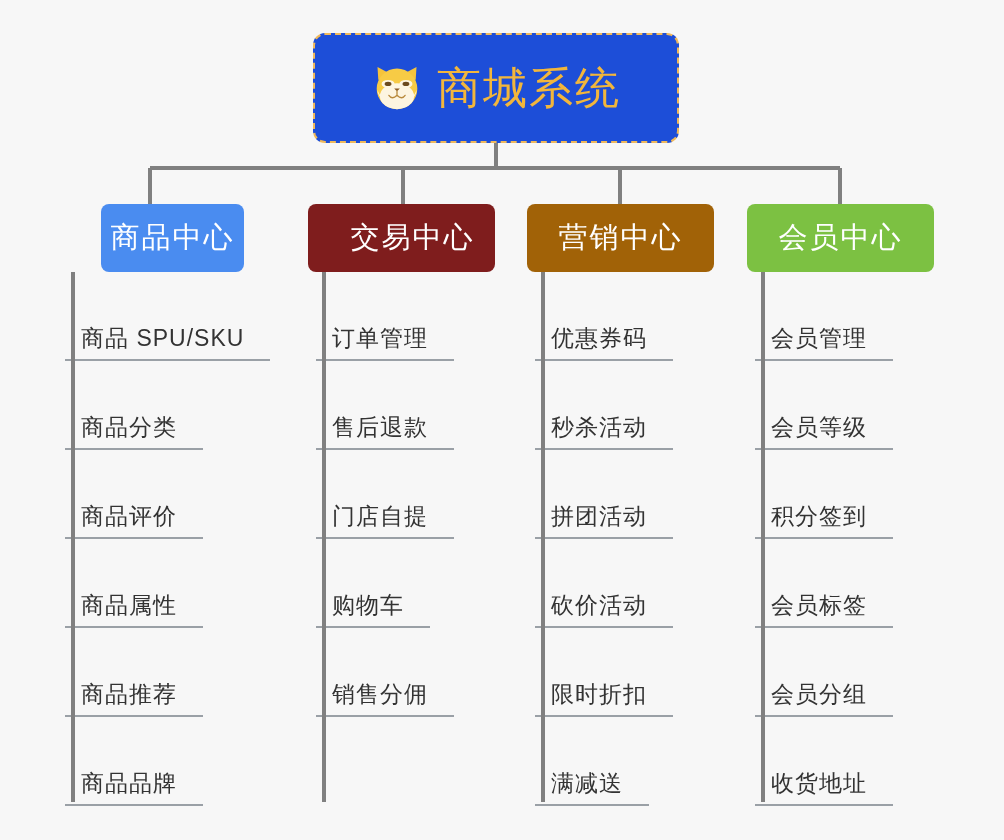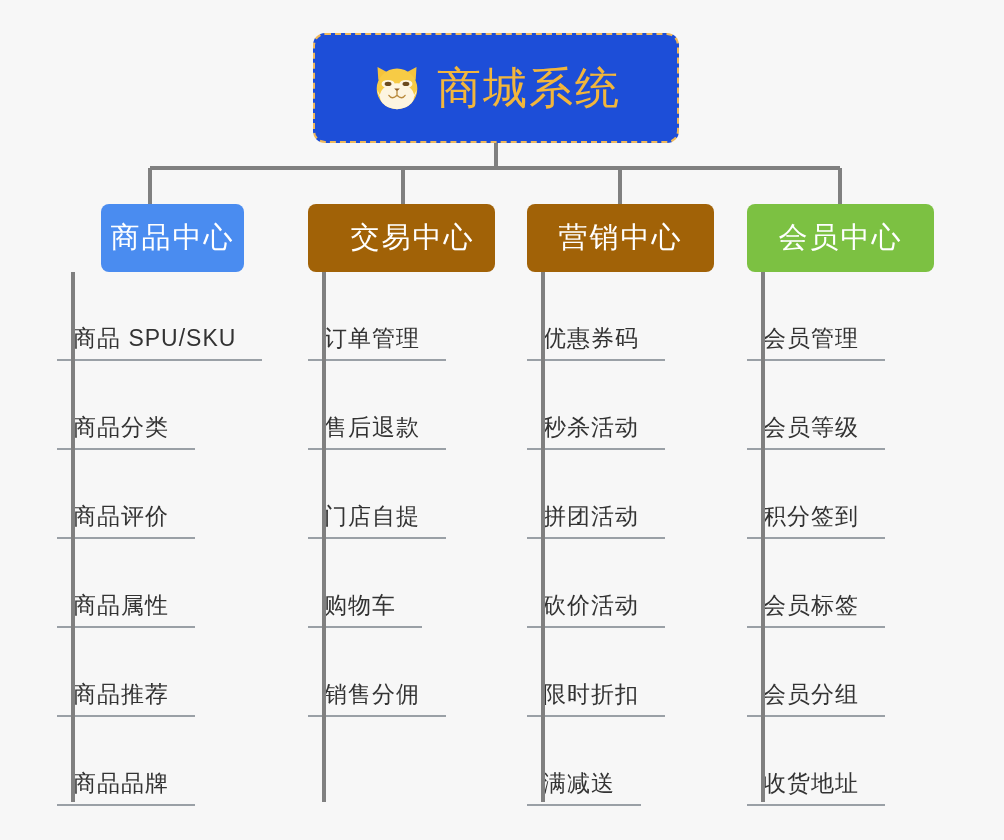--- a/index.html
+++ b/index.html
@@ -74,21 +74,21 @@
     margin-top: 0;
   }
   .leaf {
     position: relative;
     height: 89px;
     display: flex;
     align-items: flex-end;
   }
   .leaf-inner {
     position: relative;
-    margin-left: 0;
+    margin-left: 8px;
     padding: 0 26px 8px 16px;
     border-bottom: 2px solid #9aa0a6;
     display: inline-block;
   }
   .leaf-label {
     font-size: 23px;
     color: #333333;
     line-height: 1.1;
     white-space: nowrap;
     letter-spacing: 1px;
@@ -159,21 +159,21 @@
       <div class="leaf">
         <div class="leaf-inner"><span class="leaf-label">商品推荐</span></div>
       </div>
       <div class="leaf">
         <div class="leaf-inner"><span class="leaf-label">商品品牌</span></div>
       </div>
     </div>
   </div>
 
   <div class="column" id="col-1" style="left:308px; width:187px;">
-    <div class="cat-box" style="background:#a16207;padding-left:22px;">
+    <div class="cat-box" style="background:#7f1d1d;padding-left:22px;">
       <span>交易中心</span>
     </div>
     <div class="leaf-list">
       <div class="leaf">
         <div class="leaf-inner"><span class="leaf-label">订单管理</span></div>
       </div>
       <div class="leaf">
         <div class="leaf-inner"><span class="leaf-label">售后退款</span></div>
       </div>
       <div class="leaf">

